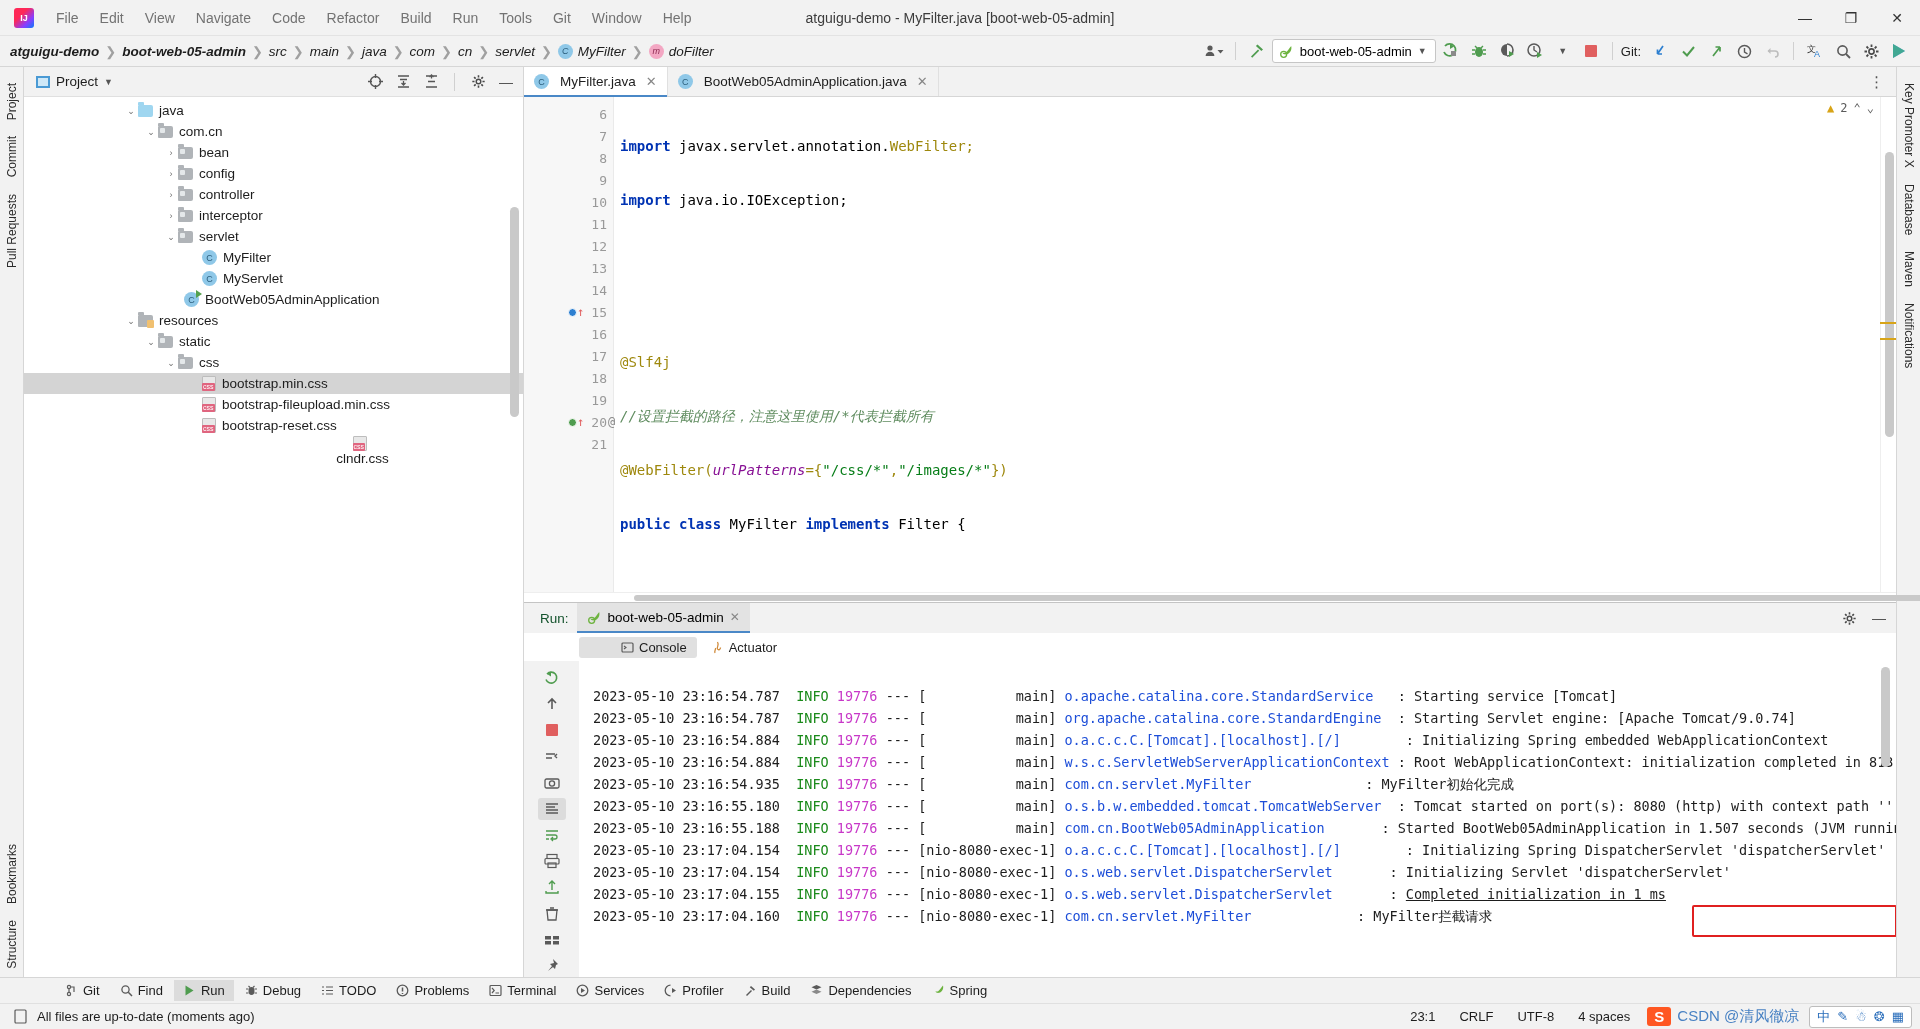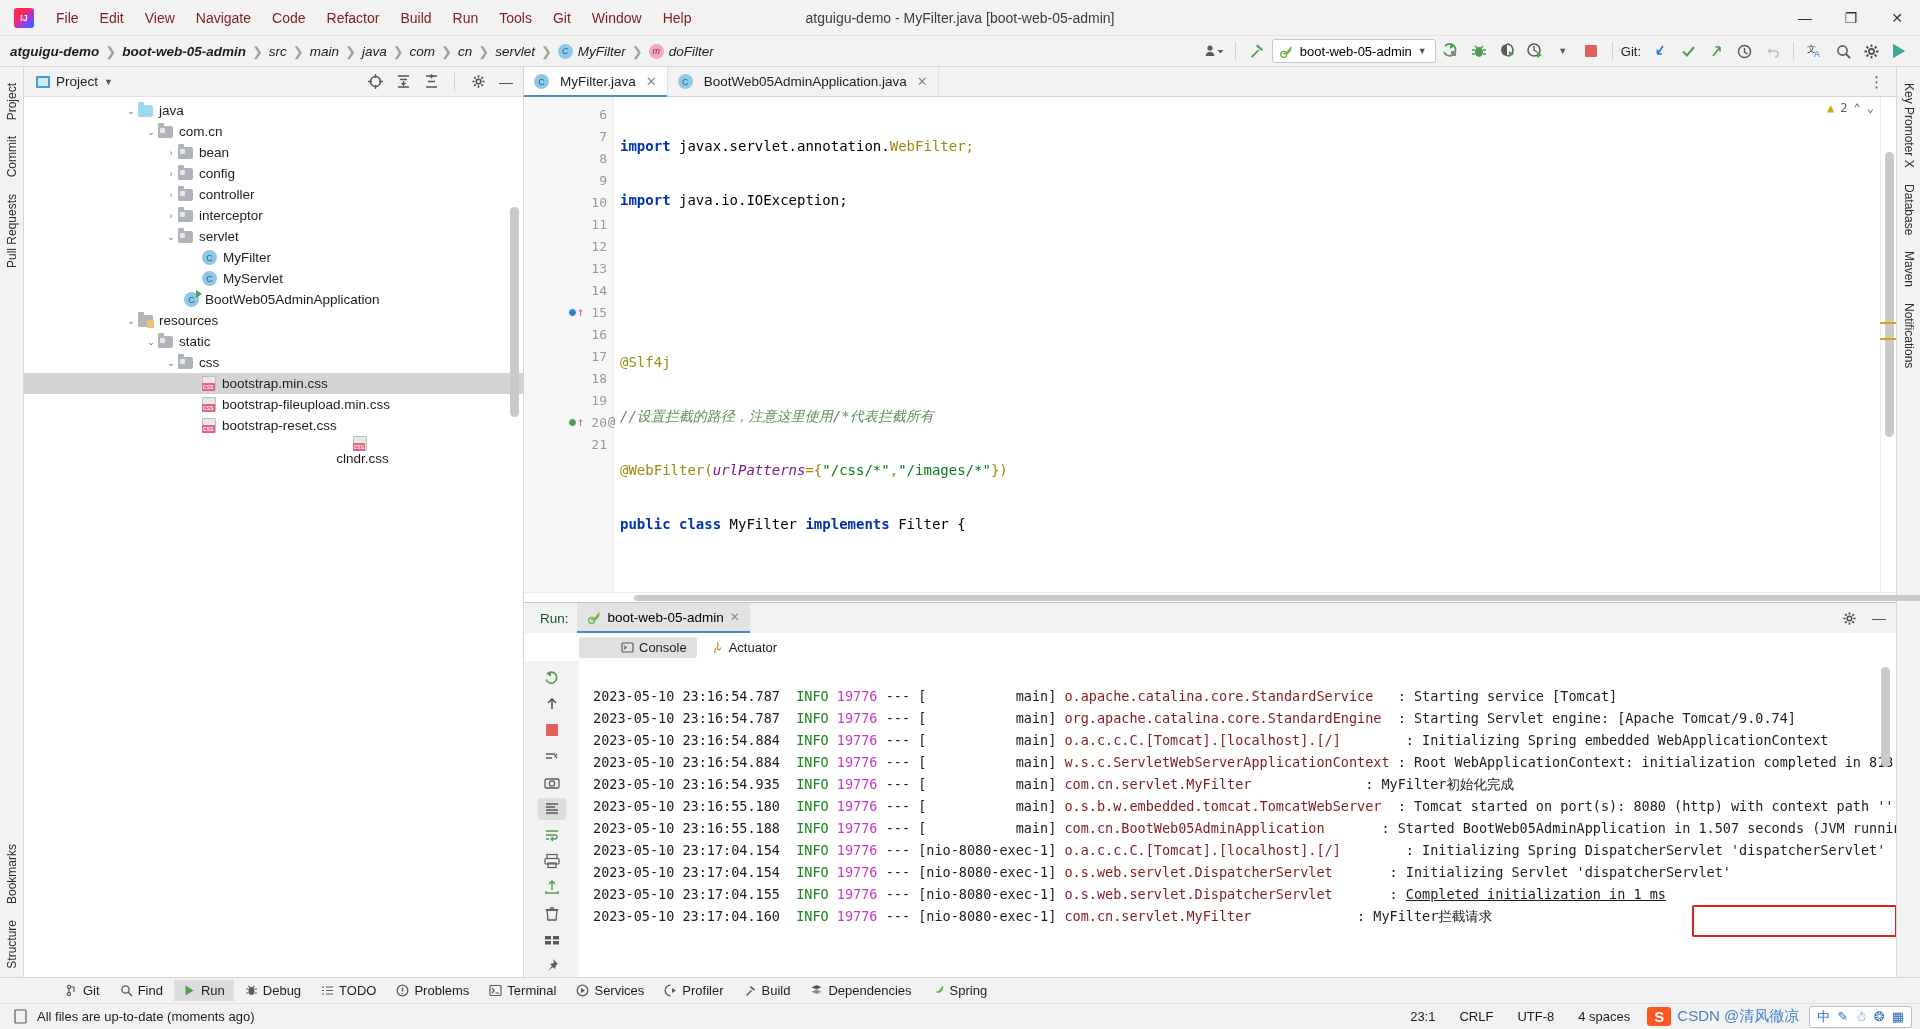--- a/index.html
+++ b/index.html
@@ -22,21 +22,21 @@
     width: 20px; height: 20px; margin-left: 14px; margin-right: 12px;
     background: linear-gradient(135deg,#fe2857 0%,#fe2857 35%,#893dff 70%,#087cfa 100%);
     border-radius: 3px; position: relative; flex: none;
   }
   .ij-logo:after {
     content: "IJ"; position: absolute; inset: 0; color: #fff; font-size: 9px;
     font-weight: bold; display: flex; align-items: center; justify-content: center;
   }
   .menu { display: flex; align-items: center; gap: 1px; }
   .menu-item {
-    padding: 4px 10px; font-size: 14px; color: #7f1d1d; cursor: default; white-space: nowrap;
+    padding: 4px 10px; font-size: 14px; color: #737373; cursor: default; white-space: nowrap;
   }
   .win-title {
     position: absolute; left: 0; right: 0; text-align: center; font-size: 14px;
     color: #3c3c3c; pointer-events: none;
   }
   .win-buttons { margin-left: auto; display: flex; height: 100%; z-index: 2; }
   .win-btn {
     width: 46px; height: 100%; display: flex; align-items: center; justify-content: center;
     font-size: 14px; color: #333;
   }
@@ -194,21 +194,21 @@
   .console-out {
     flex: 1; background: #fff; font-family: "DejaVu Sans Mono", monospace; font-size: 13.5px;
     overflow: hidden; position: relative; padding-top: 2px; min-width: 0;
   }
   .logline { height: 22px; line-height: 22px; white-space: pre; padding-left: 14px; }
   .lg-ts { color: #1d1d1d; }
   .lg-info { color: #1a8a1a; }
   .lg-pid { color: #c838c8; }
   .lg-dash { color: #1d1d1d; }
   .lg-thread { color: #1d1d1d; }
-  .lg-logger { color: #7f1d1d; }
+  .lg-logger { color: #1d4ed8; }
   .lg-msg { color: #1d1d1d; }
   .lg-msg.underline { text-decoration: underline; }
   .hl-box {
     position: absolute; border: 2px solid #e02020; border-radius: 2px; pointer-events: none;
   }
   .console-scroll { position: absolute; right: 3px; width: 9px; background: #c9c9c9; border-radius: 5px; }
 
   
   .tw-bar {
     height: 26px; background: #f2f2f2; display: flex; align-items: center; gap: 2px;

